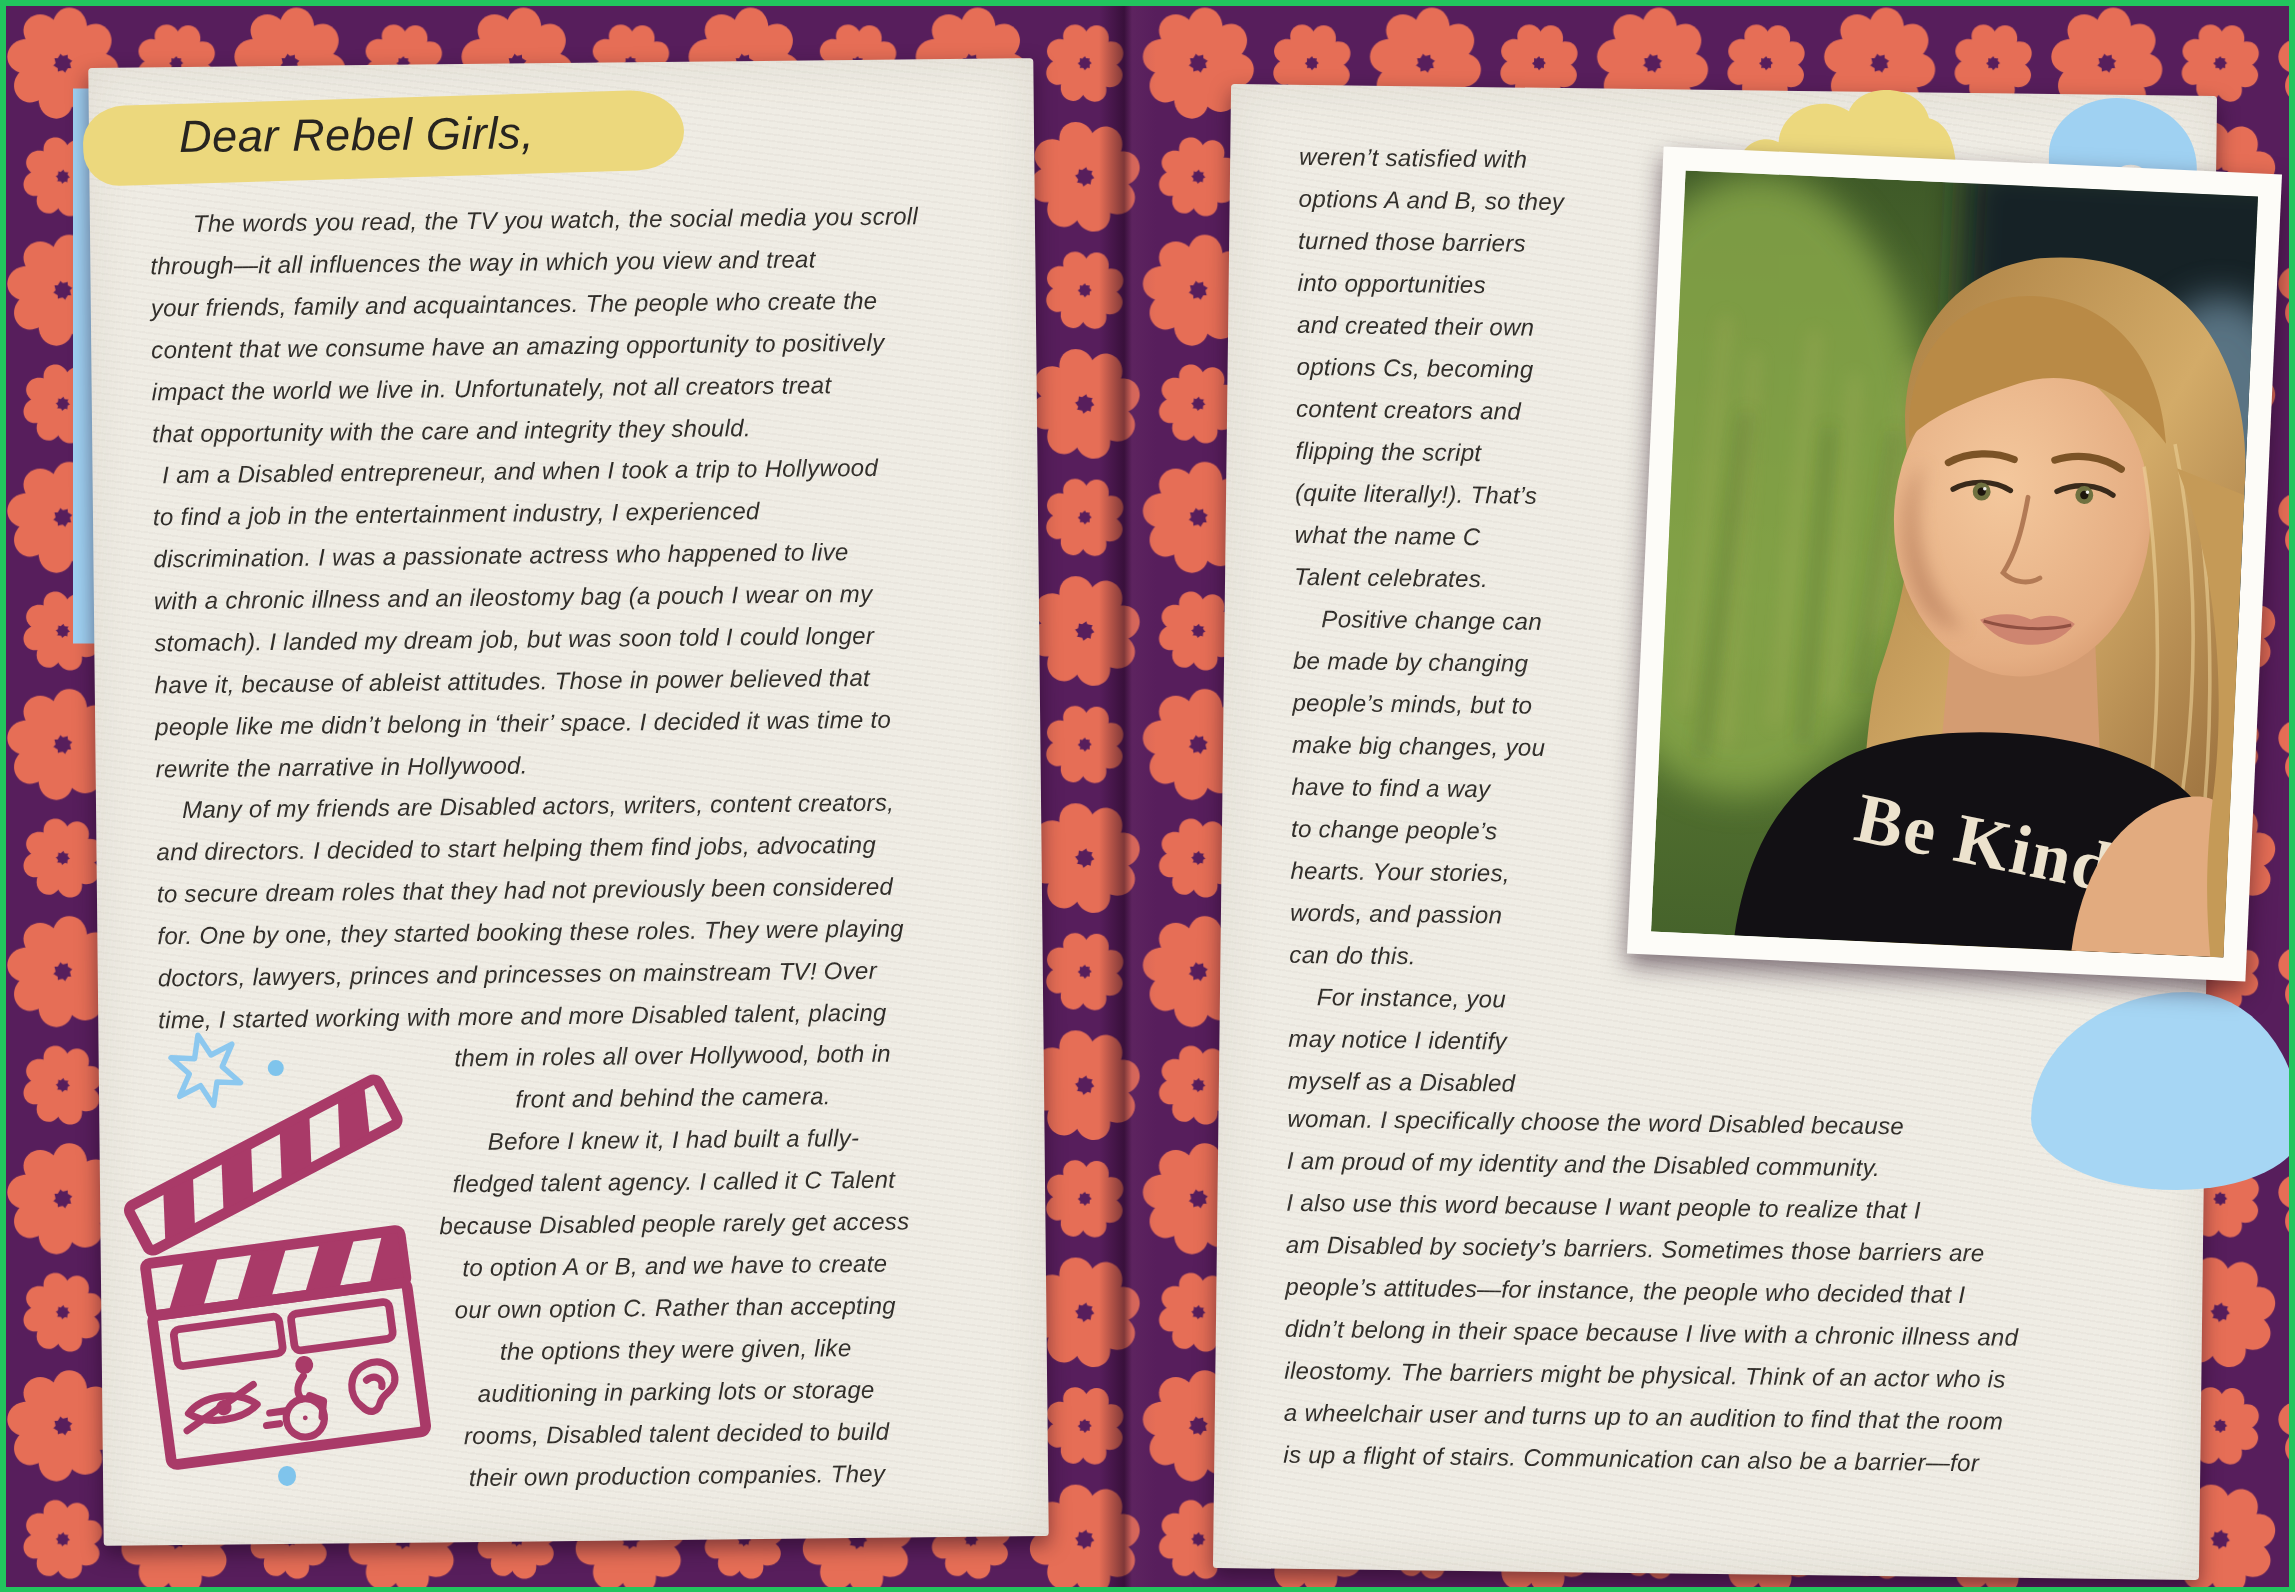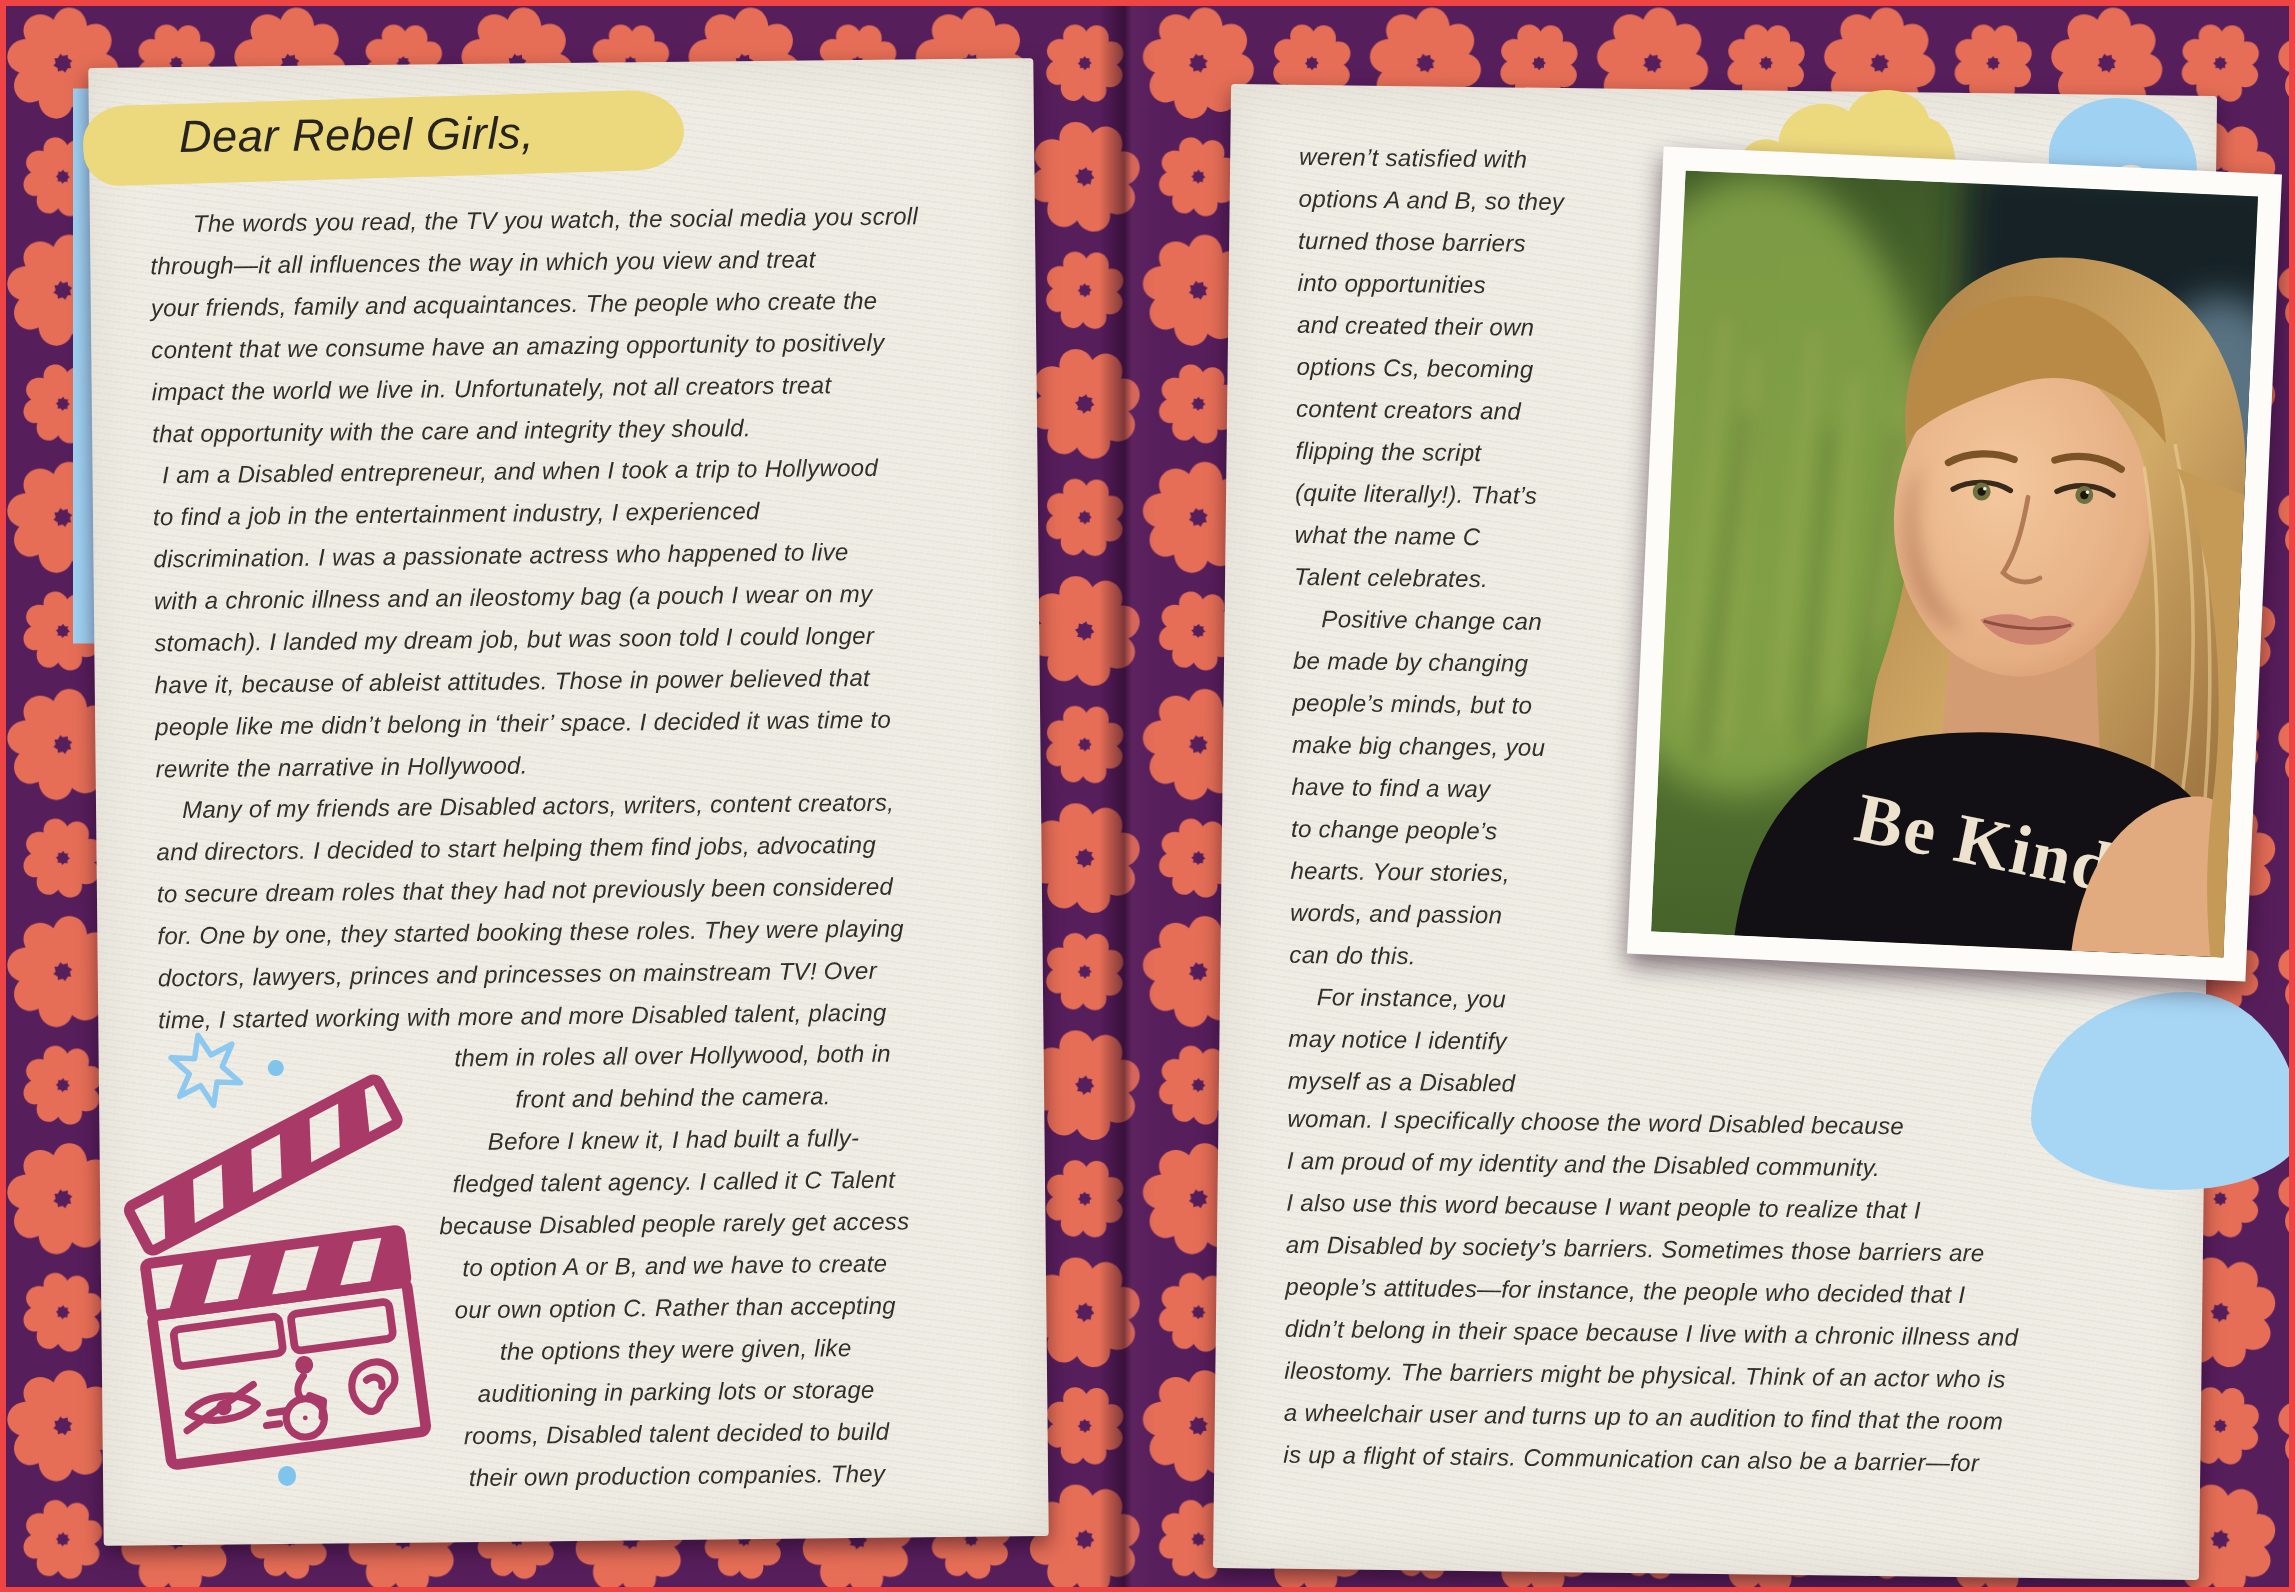--- a/index.html
+++ b/index.html
@@ -1,18 +1,18 @@
 <!DOCTYPE html>
 <html style="font-size:9.6px"><head>
 <meta charset="utf-8">
 <style>
   html,body{margin:0;padding:0;background:#000;}
   .canvas{
     position:relative; width:2295px; height:1593px; overflow:hidden;
-    background:#571e5c; border:6px solid #ef4444; box-sizing:border-box;
+    background:#571e5c; border:6px solid #22c55e; box-sizing:border-box;
     font-family:"Liberation Sans", sans-serif;
   }
   .bg{position:absolute; left:0; top:0; z-index:0;}
   .spine{
     position:absolute; top:0; left:1093px; width:57px; height:100%; z-index:2;
     background:linear-gradient(90deg, rgba(0,0,0,0) 0%, rgba(26,2,26,.5) 44%, rgba(120,60,110,.18) 58%, rgba(0,0,0,0) 100%);
   }
   .paper{
     position:absolute; background:#efece4; z-index:10;
     box-shadow:0 8.4px 20.3px rgba(25,3,25,.5), inset 0 0 48px rgba(150,140,120,.18);

